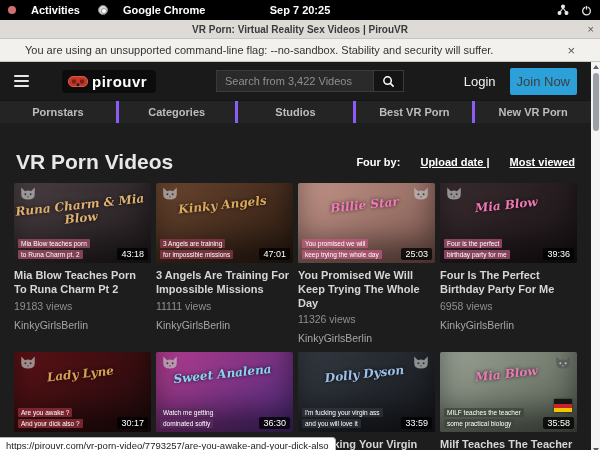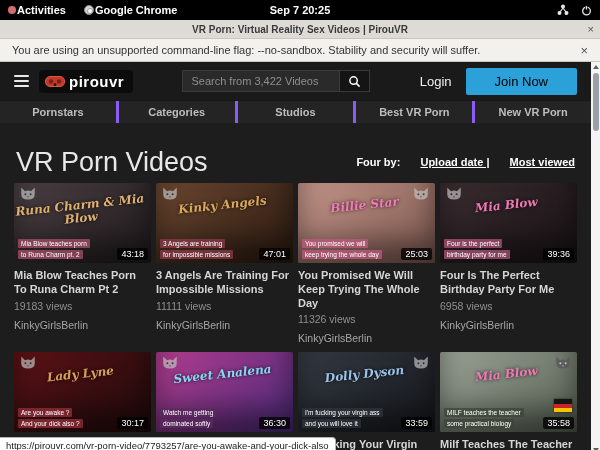--- a/index.html
+++ b/index.html
@@ -3,73 +3,73 @@
 <meta charset="utf-8">
 <style>
   * { margin:0; padding:0; box-sizing:border-box; }
   html,body { width:600px; height:450px; overflow:hidden; background:#1d1d1d;
               font-family:"Liberation Sans", sans-serif; }
 
   
   .gnome-bar { height:20px; background:#000; color:#fff; display:flex; align-items:center;
                font-size:11px; font-weight:bold; padding:0 8px; position:relative; }
   .gnome-left { display:flex; align-items:center; gap:18px; }
-  .gnome-item { display:flex; align-items:center; gap:1px; cursor:default; }
+  .gnome-item { display:flex; align-items:center; gap:15px; cursor:default; }
   .dot-icon { width:8px; height:8px; border-radius:50%; background:#cf6f6f; }
   .chrome-icon { width:10px; height:10px; border-radius:50%; background:#d8d8d8;
                  border:1px solid #8a8a8a; position:relative; }
   .chrome-icon::after { content:""; position:absolute; left:2px; top:2px; width:4px; height:4px;
                  border-radius:50%; background:#fff; border:1px solid #999; }
   .gnome-clock { position:absolute; left:50%; transform:translateX(-50%); }
   .gnome-right { margin-left:auto; display:flex; align-items:center; gap:12px; }
 
   
   .tab-bar { height:19px; background:#dedbd7; display:flex; align-items:center;
              font-size:10px; color:#3a3a3a; position:relative; border-bottom:1px solid #c9c5c0;padding-left:36px; }
   .tab-title { position:absolute; left:50%; transform:translateX(-50%); white-space:nowrap; font-weight:bold; }
   .tab-close { position:absolute; right:6px; color:#555; font-size:11px; line-height:1; cursor:pointer; }
 
   
   .warning-bar { height:23px; background:#f3f1ee; border-bottom:1px solid #c9c5c0;
-                 display:flex; align-items:center; font-size:11px; color:#333; padding:0 12px; }
+                 display:flex; align-items:center; font-size:11px; color:#333; padding:0 25px; }
   .warning-close { margin-left:auto; color:#555; font-size:13px; line-height:1; cursor:pointer; }
 
   
   .browser-content { position:relative; height:392px; background:#1d1d1d; overflow:hidden; }
   .page { margin-right:9px; }
 
   
   .site-header { height:38px; background:#1a1a1a; display:flex; align-items:center;
                  padding:0 14px; gap:10px; }
   .hamburger { width:15px; display:flex; flex-direction:column; gap:3px; cursor:pointer; }
   .hamburger span { height:2px; background:#e8e8e8; border-radius:1px; }
   .logo { display:flex; align-items:center; gap:4px; background:#0c0c0c; border-radius:4px;
-          padding:3px 9px 3px 6px; cursor:pointer; }
+          padding:3px 9px 3px 6px; cursor:pointer;margin-left:23px; }
   .logo-word { color:#fff; font-weight:bold; font-size:15px; letter-spacing:.5px; }
   .search-wrap { display:flex; margin-left:auto; margin-right:auto; }
   .search-input { width:158px; height:22px; background:#2a2a2a; border:1px solid #3a3a3a;
                   color:#bdbdbd; font-size:11px; padding:0 8px; outline:none; }
   .search-input::placeholder { color:#8f8f8f; }
   .search-btn { width:30px; height:22px; background:#141414; border:1px solid #3a3a3a;
                 border-left:none; display:flex; align-items:center; justify-content:center; cursor:pointer; }
   .login { color:#f0f0f0; font-size:13px; margin-right:4px; cursor:pointer; }
-  .join-btn { background:#2ba0d9; color:#000000; font-size:13px; border:none; padding:6px 29px;
+  .join-btn { background:#2ba0d9; color:#404040; font-size:13px; border:none; padding:6px 7px;
               border-radius:2px; cursor:pointer; }
 
   
   .nav { height:23px; display:flex; background:#242424; border-top:1px solid #161616; }
   .nav-item { flex:1; display:flex; align-items:center; justify-content:center;
               font-size:11px; font-weight:bold; color:#bdbdbd; border-left:3px solid #8b5cf6;
               cursor:pointer; }
   .nav-item:first-child { border-left:none; }
 
   
   .page-head { display:flex; align-items:center; justify-content:space-between;
                padding:18px 16px 0 16px; height:60px; }
-  .page-title { color:#e8e8e8; font-size:27px; font-weight:normal; }
+  .page-title { color:#e8e8e8; font-size:21px; font-weight:bold; }
   .order-by { font-size:11px; color:#fff; font-weight:bold; white-space:nowrap; }
   .order-by a { color:#fff; text-decoration:underline; cursor:pointer; margin-left:17px; }
 
   
   .grid { display:grid; grid-template-columns:repeat(4,1fr); gap:8px 5px; padding:0 14px; }
   .card { display:flex; flex-direction:column; }
   .thumb { position:relative; height:80px; border-radius:2px; overflow:hidden;
            box-shadow:inset 0 -22px 28px rgba(0,0,0,.45); cursor:pointer; }
   .mask-icon { position:absolute; top:3px; left:5px; opacity:.8; }
   .mask-right .mask-icon { left:auto; right:5px; }

